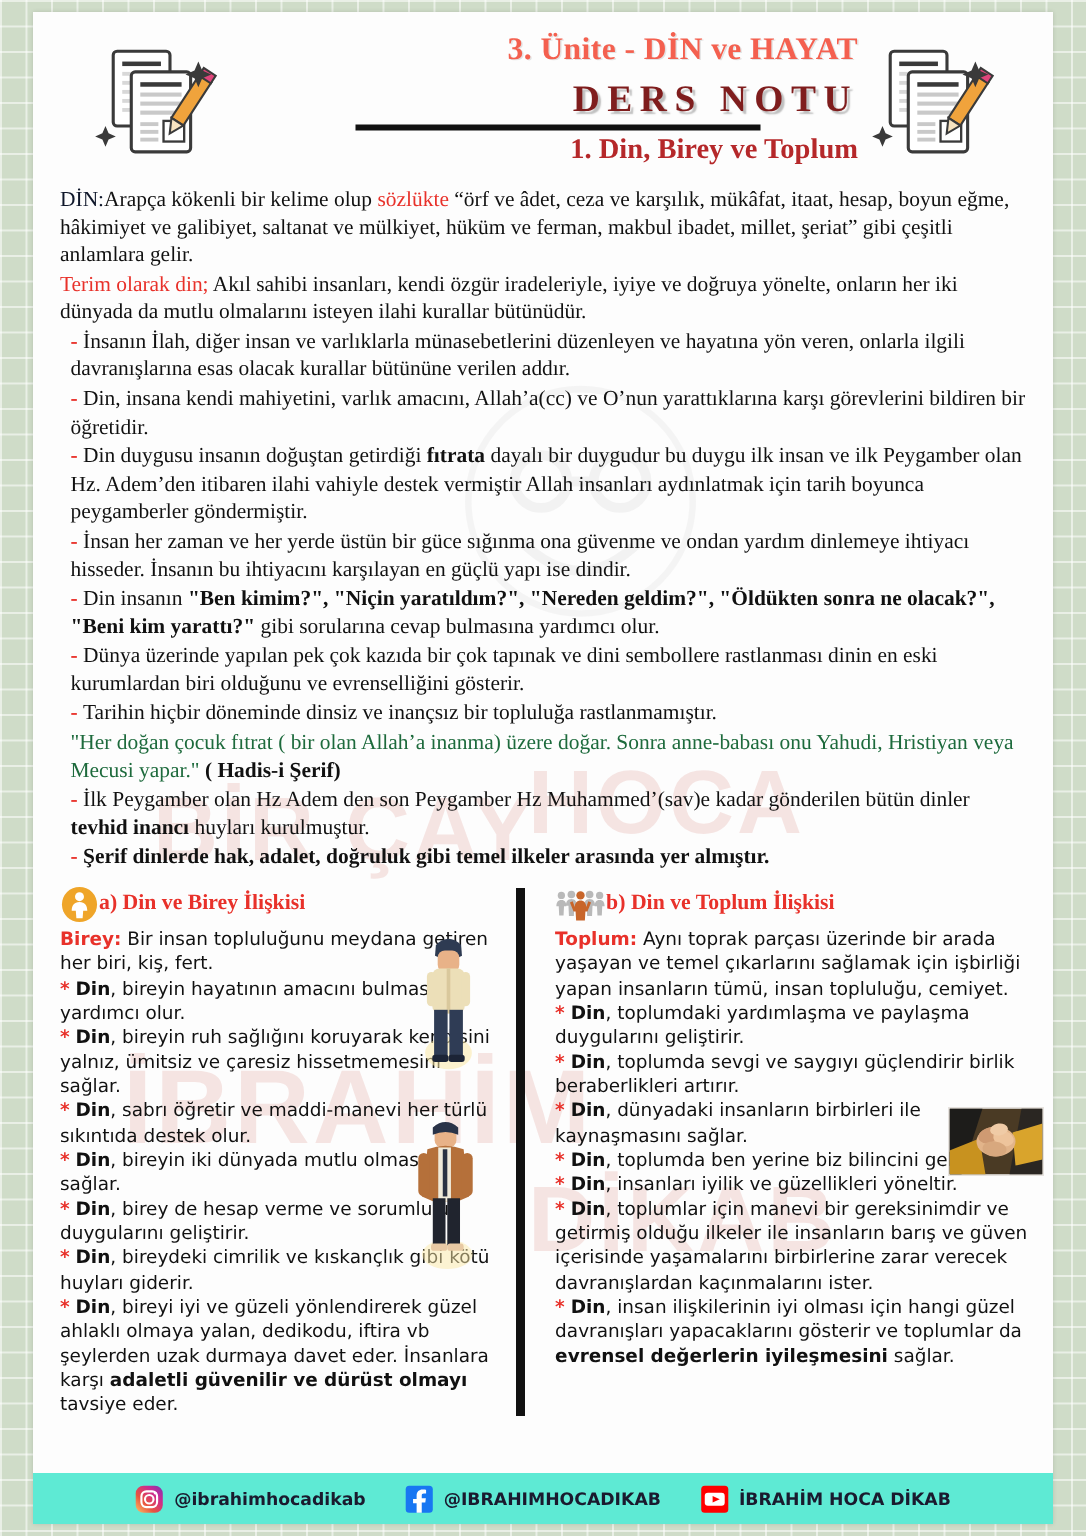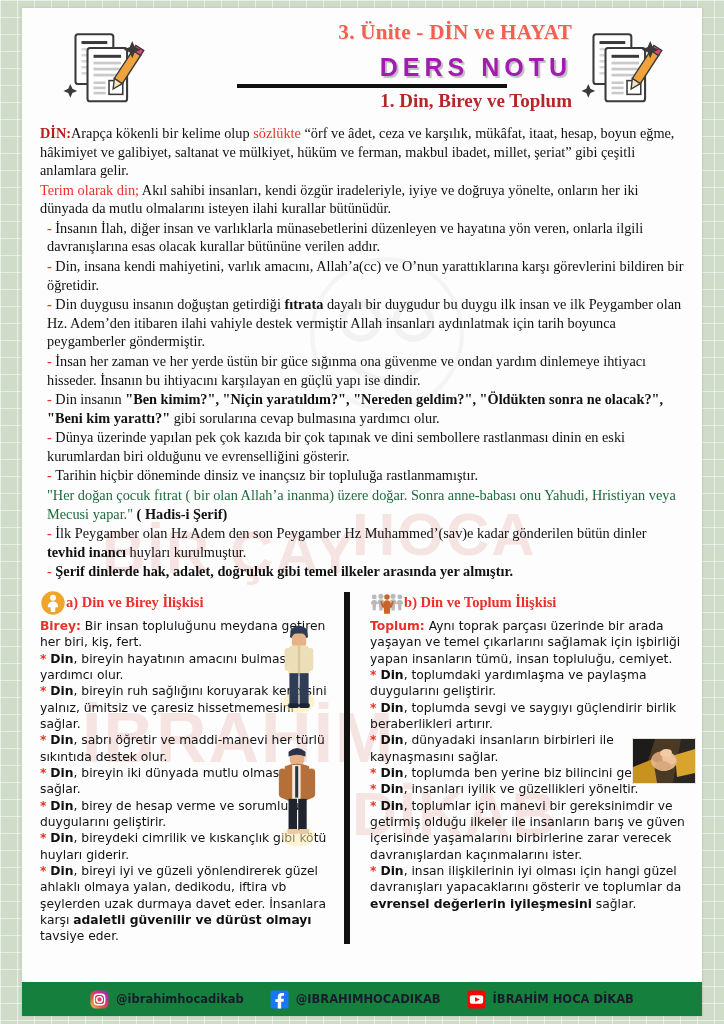--- a/index.html
+++ b/index.html
@@ -79,24 +79,24 @@
   .unit-title {
     font-family: "Liberation Serif", serif;
     font-weight: bold;
     font-size: 21px;
     color: #f4604f;
     letter-spacing: 0.3px;
     text-shadow: 1px 1px 0 rgba(0,0,0,0.10);
     margin: 0;
   }
   .ders-notu {
-    font-family: Liberation Sans, sans-serif;
+    font-family: Liberation Serif, serif;
     font-weight: bold;
     font-size: 25px;
-    color: #a21caf;
+    color: #7f1d1d;
     letter-spacing: 5px;
     margin: 8px 0 2px 0;
     text-shadow: 2px 2px 1px rgba(150,150,150,0.6);
   }
   .rule {
     height: 4px;
     background: #111;
     width: 270px;
     margin: 2px auto 2px auto;
   }
@@ -112,21 +112,21 @@
   .body-text {
     position: relative;
     padding: 0 14px 0 18px;
     font-size: 14.3px;
     line-height: 1.30;
     color: #111;
     z-index: 2;
   }
   .body-text p { margin: 0 0 1px 0; }
   .red    { color: #e8312a; }
-  .redb   { color: #b91c1c; font-weight: bold; }
+  .redb   { color: #0f172a; font-weight: normal; }
   .green  { color: #1d6a3c; }
   .bold   { font-weight: bold; }
   .dash   { color: #e8312a; font-weight: bold; }
   .indent { padding-left: 7px; }
 
   
   .columns {
     position: relative;
     margin-top: 9px;
     display: flex;
@@ -182,21 +182,21 @@
     z-index: 3;
     border: 1px solid #e6e2de;
   }
 
   
   .footer {
     position: absolute;
     left: 0; bottom: 0;
     width: 680px;
     height: 34px;
-    background: #15803d;
+    background: #5eead4;
     display: flex;
     align-items: center;
     justify-content: center;
     gap: 26px;
   }
   .social {
     display: flex;
     align-items: center;
     gap: 7px;
   }

